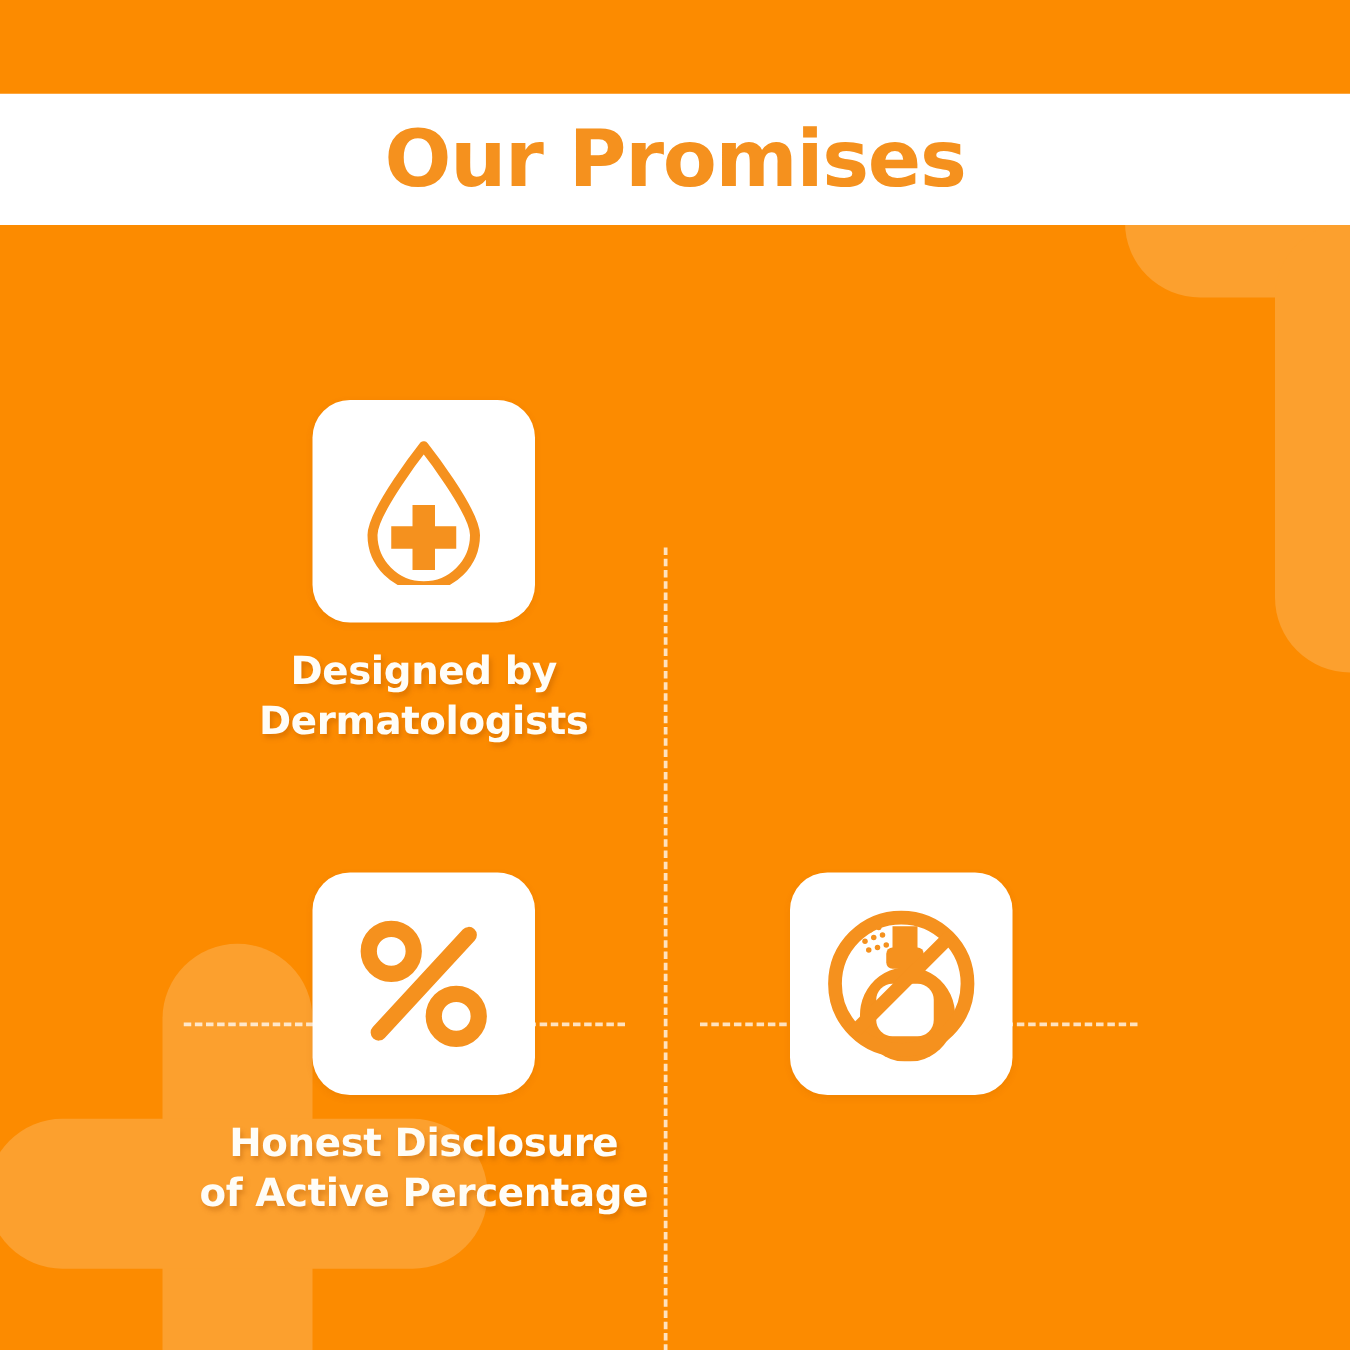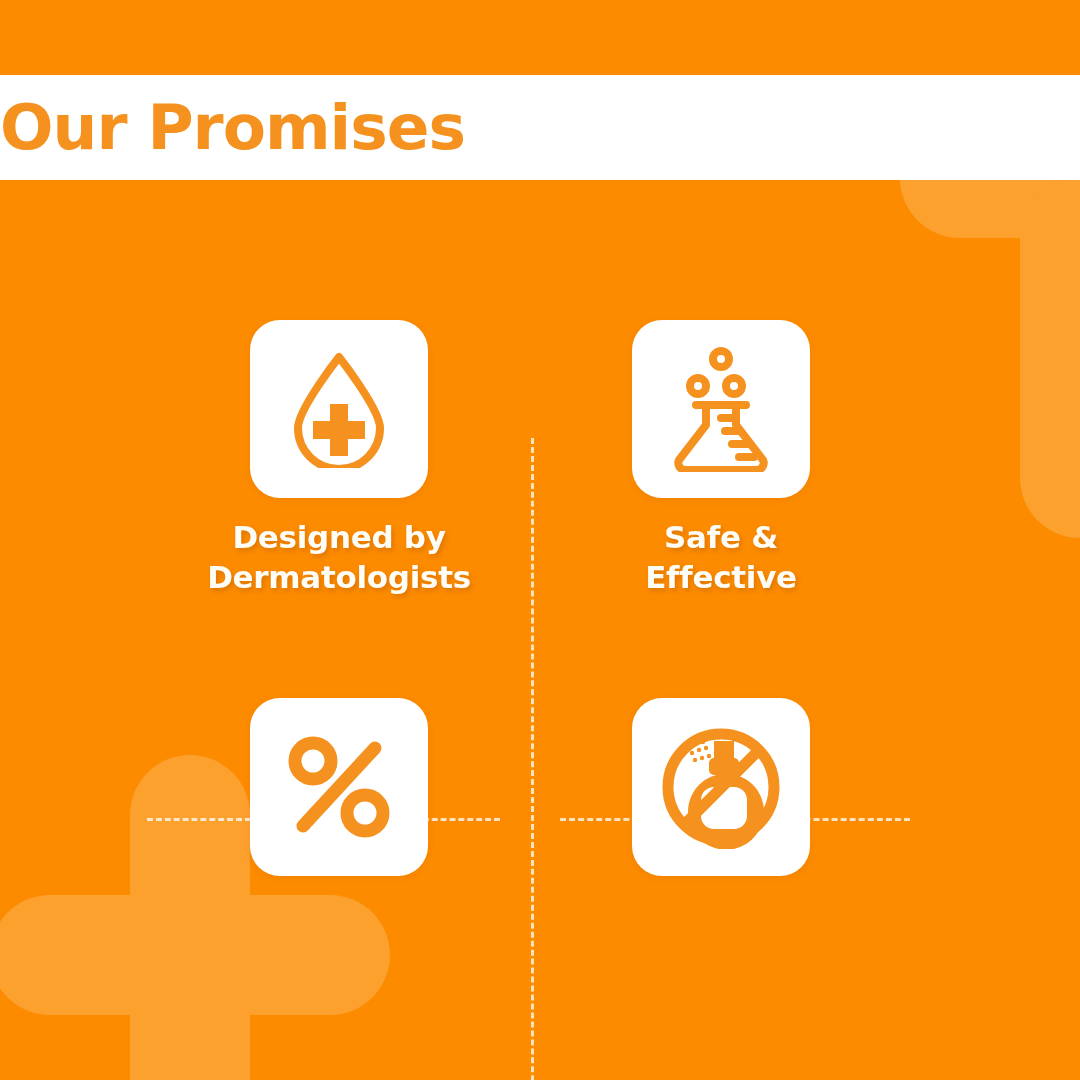--- a/index.html
+++ b/index.html
@@ -24,21 +24,21 @@
   .cross-tr .h{left:0;top:-60px;width:360px;height:120px;}
 
   
   .cross-bl{left:-10px;top:755px;width:400px;height:400px;}
   .cross-bl .v{left:140px;top:0;width:120px;height:400px;border-radius:70px;}
   .cross-bl .h{left:0;top:140px;width:400px;height:120px;border-radius:70px;}
 
   
   .topband{position:absolute;top:0;left:0;width:1080px;height:75px;background:#fc8b00;}
   .header{position:absolute;top:75px;left:0;width:1080px;height:105px;background:#ffffff;
-          display:flex;align-items:center;}
+          display:flex;align-items:center;justify-content:center;}
   .header h1{
     margin:0;
     font-family:"DejaVu Sans", sans-serif;
     font-size:63px;
     font-weight:bold;
     letter-spacing:-1px;
     color:#f5911e;
     line-height:1;
   }
 
@@ -117,50 +117,33 @@
       <div class="icon-card">
         <svg width="118" height="118" viewBox="0 0 118 118">
           <path d="M59 7 C59 7 18 59 18 78 A41 41 0 0 0 100 78 C100 59 59 7 59 7 Z" fill="none" stroke="#f5911e" stroke-width="8" stroke-linejoin="round"></path>
           <path d="M50 54 h18 v17 h17 v18 h-17 v17 h-18 v-17 h-17 v-18 h17 z" fill="#f5911e"></path>
         </svg>
       </div>
       <div class="cell-label">Designed by
 Dermatologists</div>
     </div>
 
-    <div class="cell cell-2">
-      <div class="icon-card">
-        <svg width="118" height="126" viewBox="0 0 118 126">
-          <g fill="none" stroke="#f5911e" stroke-width="8" stroke-linecap="round" stroke-linejoin="round">
-            <circle cx="59" cy="13" r="8"></circle>
-            <circle cx="36" cy="40" r="8"></circle>
-            <circle cx="72" cy="40" r="8"></circle>
-            <line x1="34" y1="59" x2="84" y2="59"></line>
-            <path d="M44 59 v20 L17 114 a7 7 0 0 0 6 10 h72 a7 7 0 0 0 6 -10 L74 79 V59"></path>
-            <line x1="59" y1="72" x2="70" y2="72"></line>
-            <line x1="63" y1="85" x2="77" y2="85"></line>
-            <line x1="70" y1="98" x2="85" y2="98"></line>
-            <line x1="77" y1="111" x2="92" y2="111"></line>
-          </g>
-        </svg>
-      </div>
-      <div class="cell-label">Safe &amp;
-Effective</div>
-    </div>
 
     <div class="cell cell-3">
       <div class="icon-card">
         <svg width="110" height="110" viewBox="0 0 110 110">
           <g stroke="#f5911e" stroke-width="13" fill="none" stroke-linecap="round">
             <circle cx="29" cy="29" r="18"></circle>
             <circle cx="81" cy="81" r="18"></circle>
             <line x1="91" y1="16" x2="19" y2="94"></line>
           </g>
         </svg>
       </div>
+      <div class="cell-label">Honest Disclosure
+of Active Percentage</div>
     </div>
 
     <div class="cell cell-4">
       <div class="icon-card">
         <svg width="124" height="124" viewBox="0 0 124 124">
 
           <g>
             <rect x="55" y="16" width="20" height="18" fill="#f5911e"></rect>
             <rect x="50" y="33" width="30" height="17" rx="5" fill="#f5911e"></rect>
             <path d="M62 49 h10 a38 38 0 1 1 -10 0 Z" fill="#f5911e"></path>

